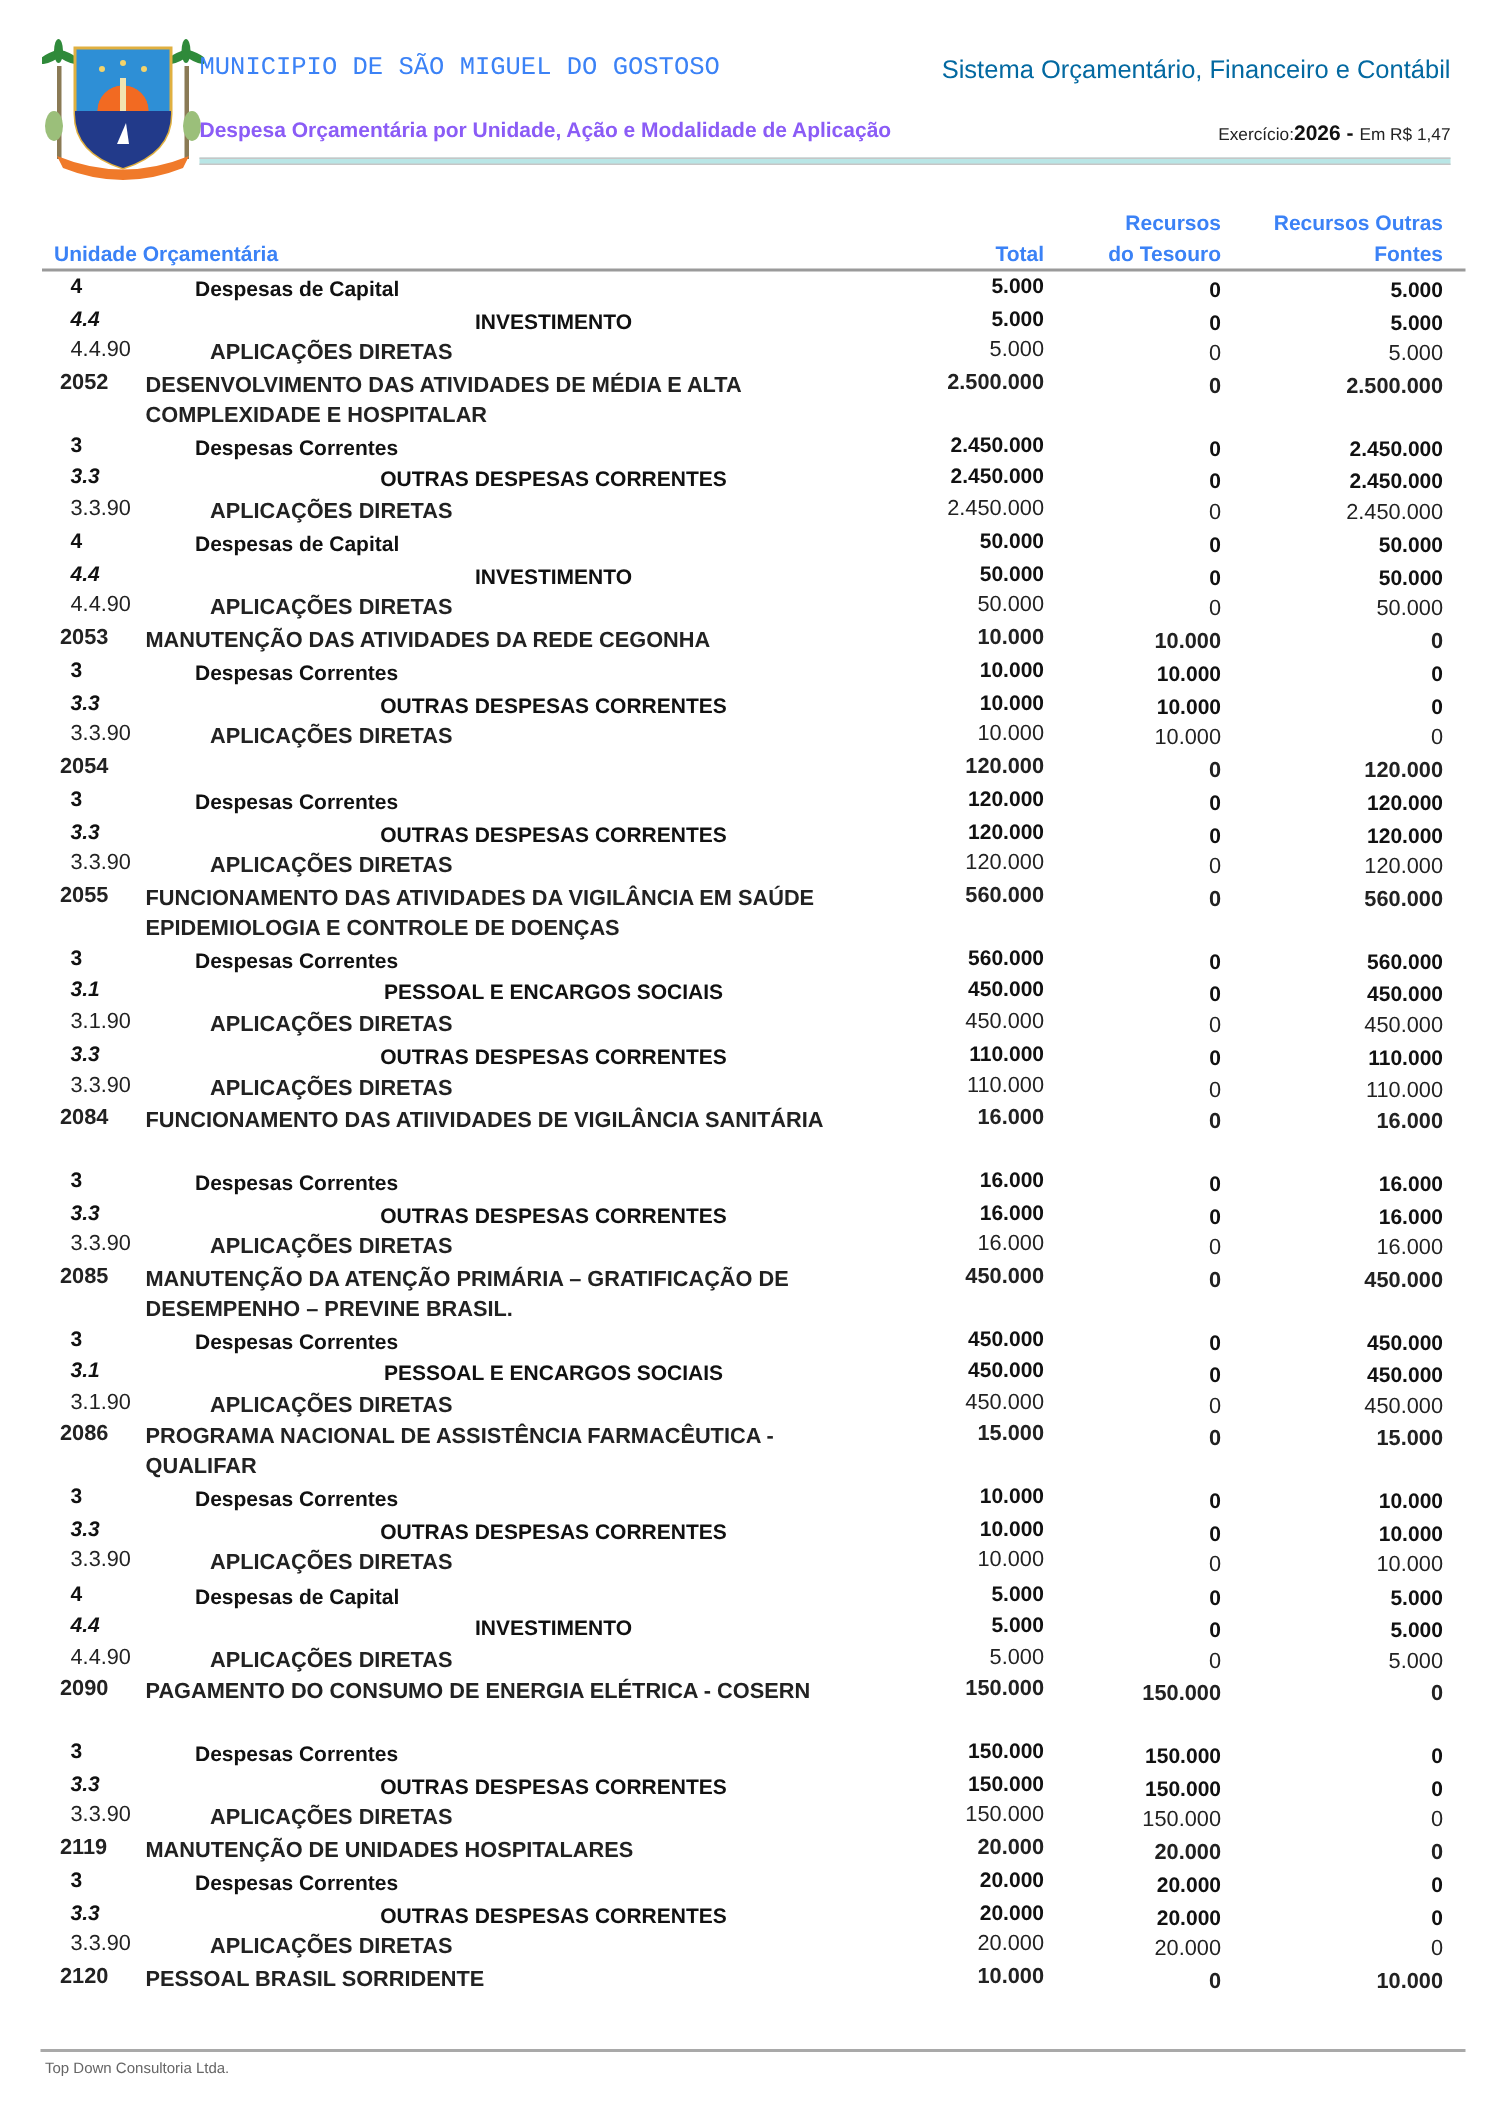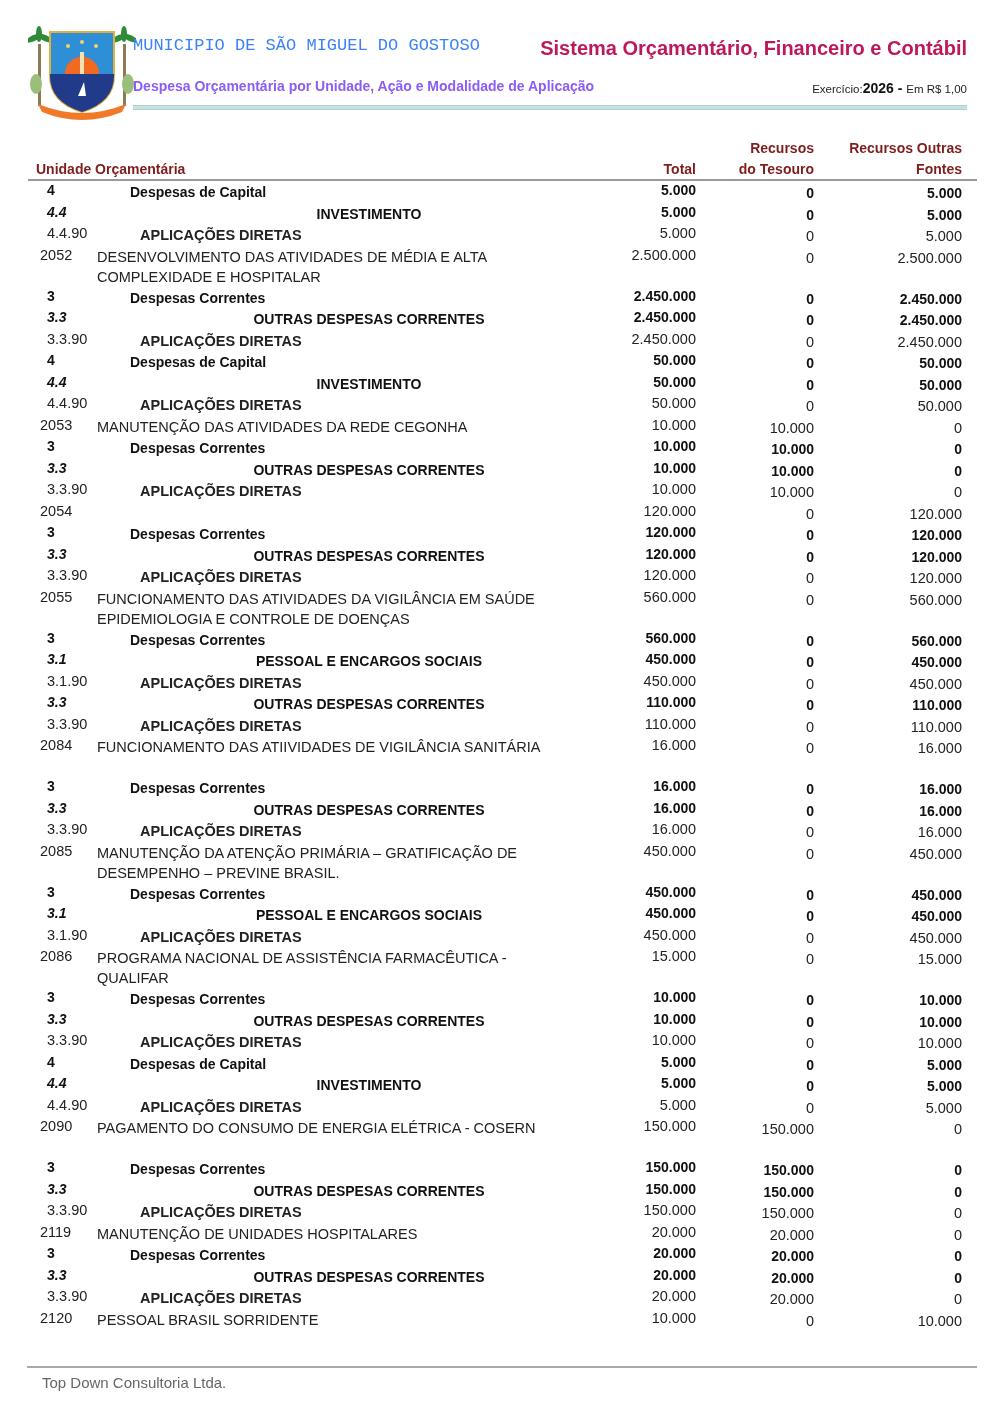--- a/index.html
+++ b/index.html
@@ -1,27 +1,27 @@
 <!DOCTYPE html>
 <html><head>
 <meta charset="utf-8">
 <style>
   html, body { margin: 0; padding: 0; background: #ffffff; }
   body { width: 1000px; height: 1413px; position: relative; overflow: hidden;
          font-family: "Liberation Sans", sans-serif; color: #111; }
   .logo { position: absolute; left: 28px; top: 24px; width: 108px; height: 98px; }
   .muni { position: absolute; left: 133px; top: 36px; font-size: 17px; color: #3b82f6; font-family: Liberation Mono, monospace; }
-  .system { position: absolute; right: 33px; top: 37px; font-size: 20px; color: #be185d; font-weight: bold; }
+  .system { position: absolute; right: 33px; top: 37px; font-size: 17px; color: #0369a1; }
   .report-title { position: absolute; left: 133px; top: 78px; font-size: 14px; font-weight: bold; color: #8b5cf6; }
   .exercicio { position: absolute; right: 33px; top: 80px; font-size: 11.5px; color: #222; }
   .exercicio b { font-size: 14px; color: #111; }
   .header-rule { position: absolute; left: 133px; right: 33px; top: 105px; height: 3px;
                  background: #b9e6e6; border-top: 1px solid #c6c6c6; border-bottom: 1px solid #c6c6c6; }
 
-  .col-head { position: absolute; font-size: 14px; font-weight: bold; color: #7f1d1d; line-height: 21px; }
+  .col-head { position: absolute; font-size: 14px; font-weight: bold; color: #3b82f6; line-height: 21px; }
   .h-unidade { left: 36px; top: 159px; text-align: center; }
   .h-total { right: 304px; top: 159px; text-align: right; }
   .h-tesouro { right: 186px; top: 138px; text-align: right; }
   .h-outras { right: 38px; top: 138px; text-align: right; }
   .table-rule { position: absolute; left: 28px; right: 23px; top: 179px; height: 0; border-top: 2px solid #9a9a9a; }
 
   #rows { position: absolute; left: 0; top: 181px; width: 1000px; }
   .row { position: relative; width: 1000px; font-size: 14.5px; }
   .row .code { position: absolute; left: 40px; top: 1px; }
   .row .desc { position: absolute; left: 97px; top: 1px; width: 460px; line-height: 20px; }
@@ -32,25 +32,25 @@
 
   .row.l1 { height: 21.5px; font-weight: bold; font-size: 14px; }
   .row.l1 .code { left: 47px; }
   .row.l1 .desc { left: 130px; }
   .row.l2 { height: 21.5px; font-weight: bold; font-size: 14px; }
   .row.l2 .code { left: 47px; font-style: italic; }
   .row.l2 .desc { left: 139px; text-align: center; }
   .row.l3 { height: 21.5px; color: #222; }
   .row.l3 .code { left: 47px; }
   .row.l3 .desc { left: 140px; font-weight: bold; }
-  .row.act { height: 21.5px; color: #222; }
+  .row.act { height: 21.5px; color: #222; font-weight: bold; }
   .row.act.two { height: 41px; }
 
   .footer-rule { position: absolute; left: 27px; right: 23px; top: 1366px; border-top: 2px solid #a9a9a9; }
-  .footer { position: absolute; left: 42px; top: 1374px; font-size: 15px; color: #666; }
+  .footer { position: absolute; left: 30px; top: 1374px; font-size: 10px; color: #666; }
 </style>
 </head>
 <body>
 
 <svg class="logo" viewBox="0 0 108 98">
 
   <rect x="10" y="20" width="3" height="62" fill="#8a7a55"></rect>
   <rect x="95" y="20" width="3" height="62" fill="#8a7a55"></rect>
   <g fill="#2f8a3a">
     <ellipse cx="6" cy="14" rx="9" ry="3" transform="rotate(-25 6 14)"></ellipse>
@@ -72,21 +72,21 @@
   <circle cx="54" cy="18" r="2" fill="#f3d36b"></circle>
   <circle cx="68" cy="22" r="2" fill="#f3d36b"></circle>
   <path d="M50 72 L56 58 L58 72 Z" fill="#ffffff"></path>
 
   <path d="M10 80 Q54 98 98 80 L94 88 Q54 104 14 88 Z" fill="#f07a2a"></path>
 </svg>
 
 <div class="muni">MUNICIPIO DE SÃO MIGUEL DO GOSTOSO</div>
 <div class="system">Sistema Orçamentário, Financeiro e Contábil</div>
 <div class="report-title">Despesa Orçamentária por Unidade, Ação e Modalidade de Aplicação</div>
-<div class="exercicio"><span>Exercício:</span><b>2026</b><b> - </b><span>Em R$ 1,00</span></div>
+<div class="exercicio"><span>Exercício:</span><b>2026</b><b> - </b><span>Em R$ 1,47</span></div>
 <div class="header-rule"></div>
 
 <div class="col-head h-unidade">Unidade Orçamentária</div>
 <div class="col-head h-total">Total</div>
 <div class="col-head h-tesouro">
   <div>Recursos</div>
   <div>do Tesouro</div>
 </div>
 <div class="col-head h-outras">
   <div>Recursos Outras</div>

